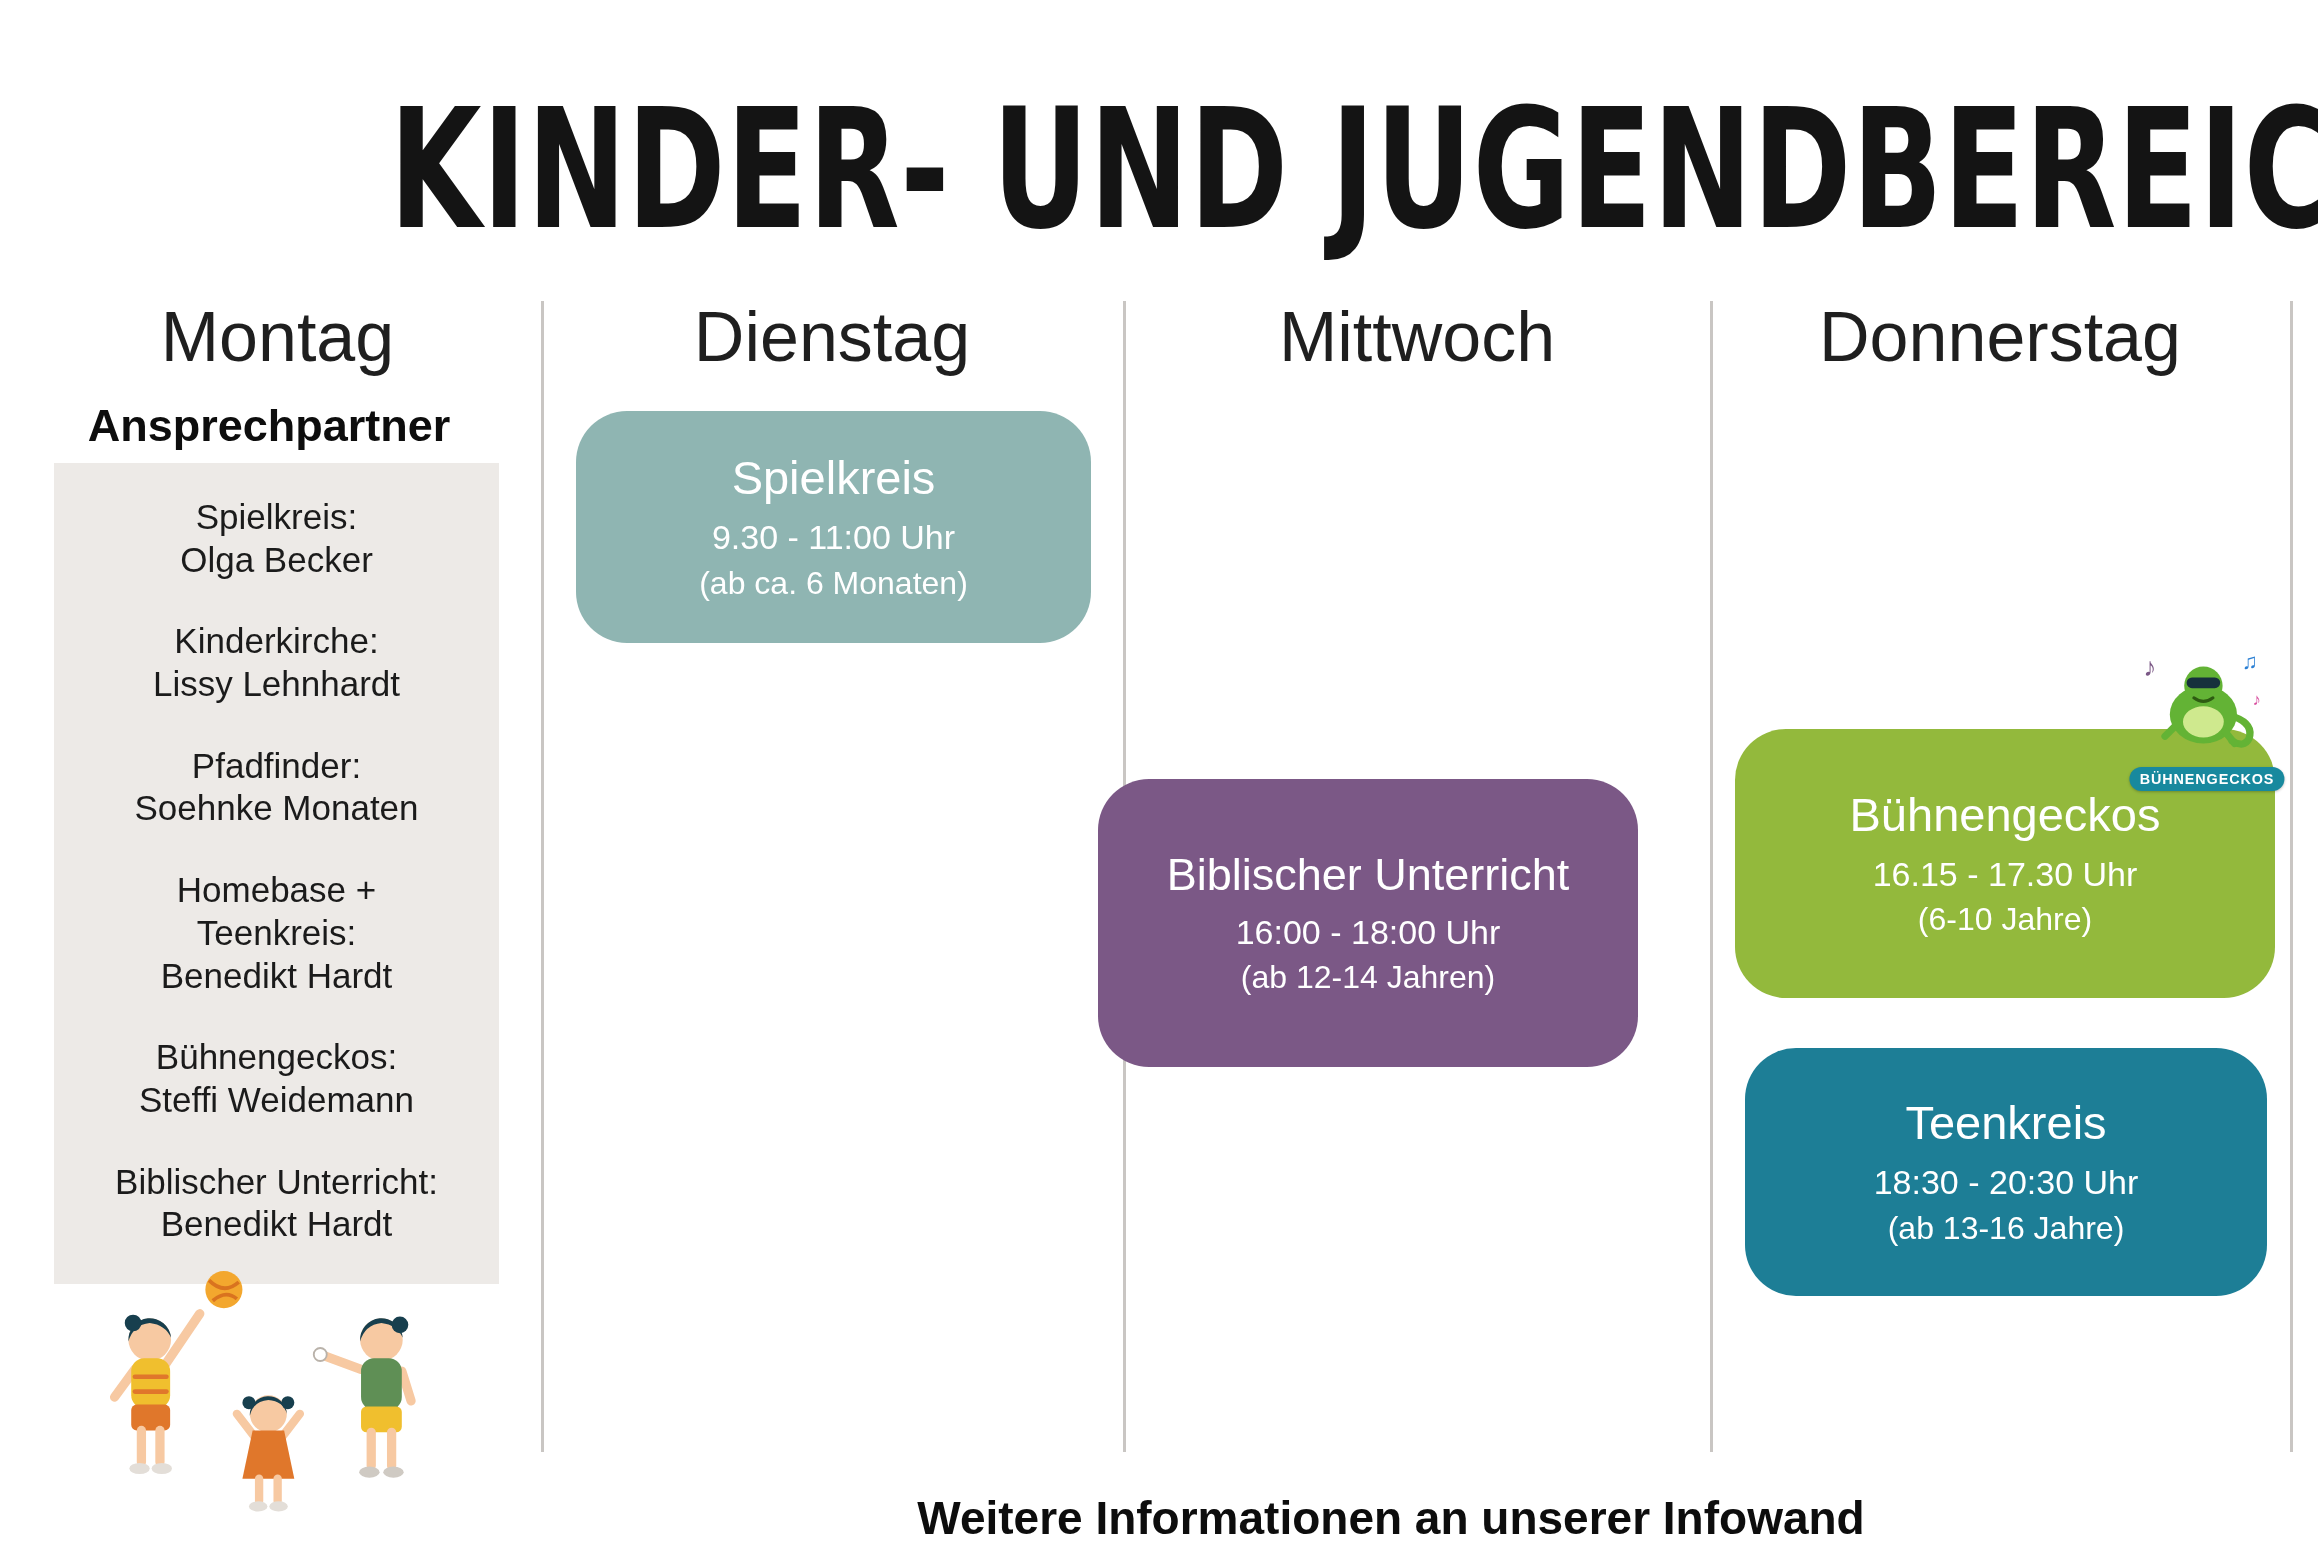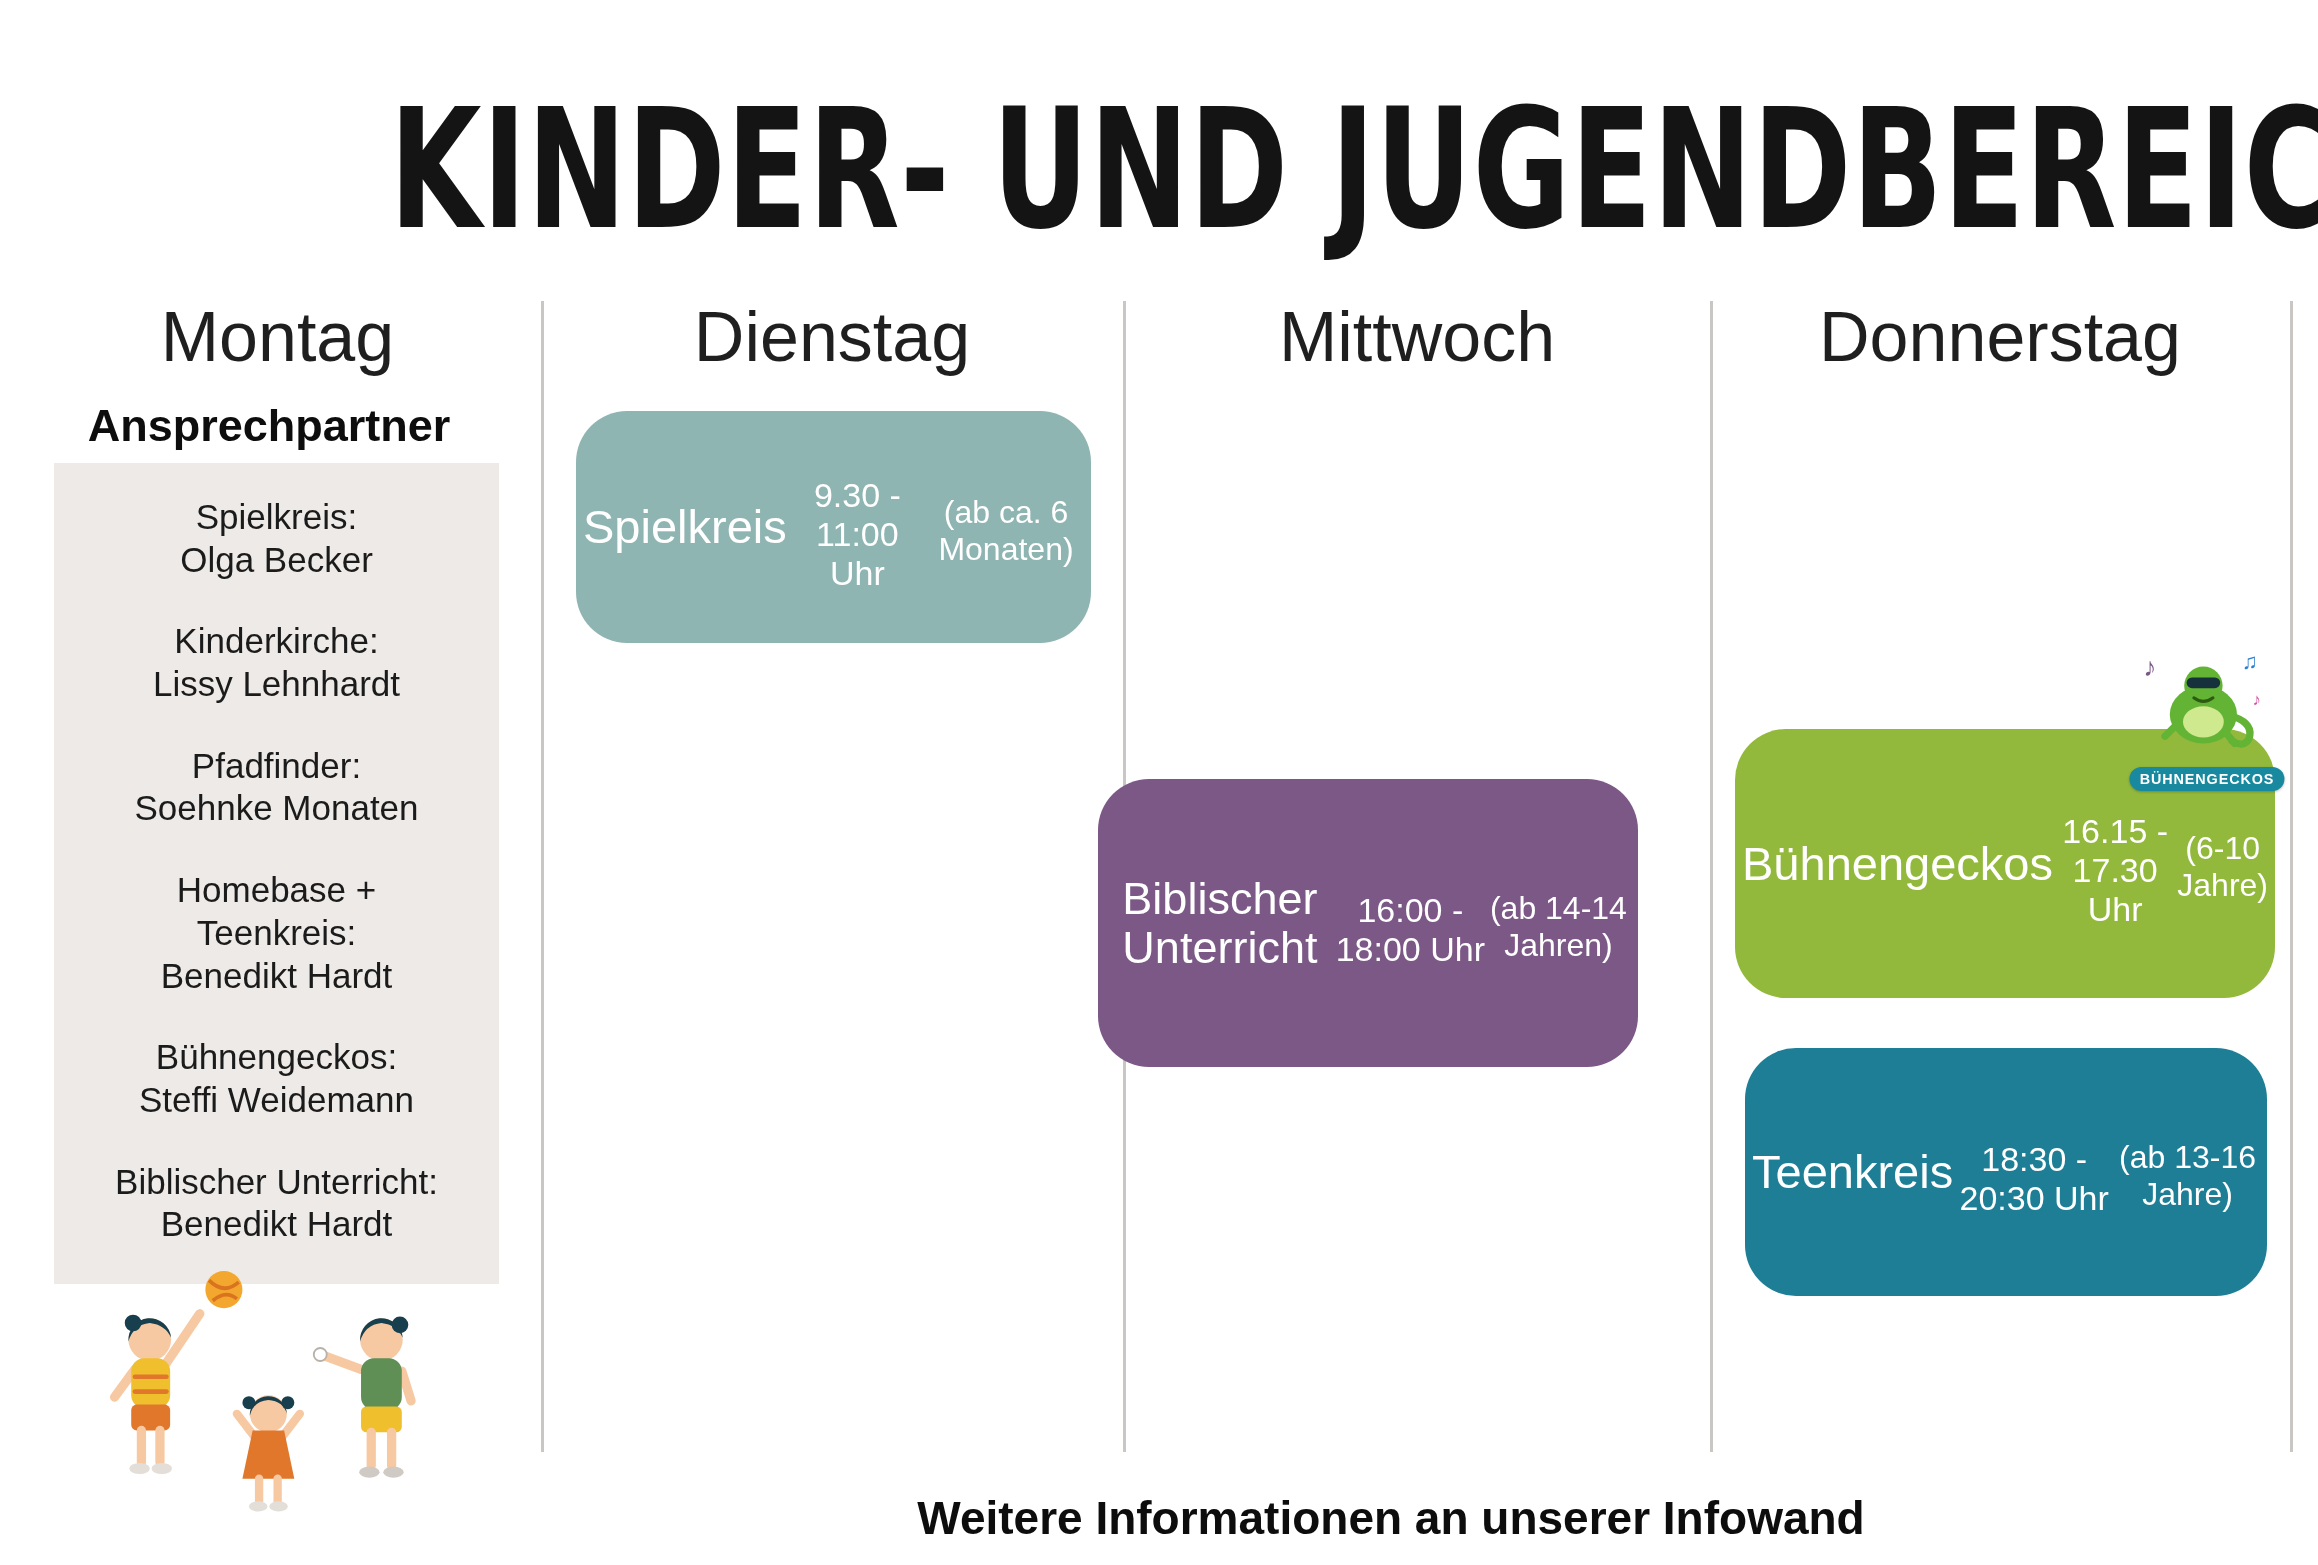--- a/index.html
+++ b/index.html
@@ -19,21 +19,21 @@
 
   .contacts-heading { position:absolute; left:37px; top:400px; width:464px; text-align:center;
                       font-weight:700; font-size:45px; color:#0d0d0d; }
   .contacts-box { position:absolute; left:54px; top:463px; width:445px; height:821px;
                   background:#edeae7; padding-top:33px; text-align:center;
                   font-size:35px; color:#1b1b1b; line-height:1.22; }
   .contact-group { margin-bottom:39px; }
   .contact-line { display:block; }
 
   .event { position:absolute; border-radius:51px; color:#ffffff; display:flex;
-           flex-direction:row; align-items:center; justify-content:center;
+           flex-direction:column; align-items:center; justify-content:center;
            text-align:center; padding:14px 7px; }
   .event-title { font-size:47px; line-height:1.1; }
   .event-time  { font-size:34px; margin-top:14px; }
   .event-age   { font-size:32px; margin-top:7.4px; }
 
   .footer { position:absolute; top:1491px; left:0; width:100%; text-align:center;
             font-weight:700; font-size:46px; color:#0d0d0d; }
 
   .kids { position:absolute; left:83px; top:1247px; width:380px; height:278px; }
 
@@ -143,21 +143,21 @@
 
   <div class="event" style="left: 576px; top: 411px; width: 515px; height: 232px; background-color: rgb(143, 181, 178);">
     <div class="event-title">Spielkreis</div>
     <div class="event-time">9.30 - 11:00 Uhr</div>
     <div class="event-age">(ab ca. 6 Monaten)</div>
   </div>
 
   <div class="event" style="left: 1098px; top: 779px; width: 540px; height: 288px; background-color: rgb(123, 88, 134);">
     <div class="event-title" style="font-size:45px">Biblischer Unterricht</div>
     <div class="event-time">16:00 - 18:00 Uhr</div>
-    <div class="event-age">(ab 14-14 Jahren)</div>
+    <div class="event-age">(ab 12-14 Jahren)</div>
   </div>
 
   <div class="event" style="left: 1735px; top: 729px; width: 540px; height: 269px; background-color: rgb(147, 185, 60);">
     <div class="event-title">Bühnengeckos</div>
     <div class="event-time">16.15 - 17.30 Uhr</div>
     <div class="event-age">(6-10 Jahre)</div>
   </div>
 
   <div class="event" style="left: 1745px; top: 1048px; width: 522px; height: 248px; background-color: rgb(29, 126, 150);">
     <div class="event-title">Teenkreis</div>

